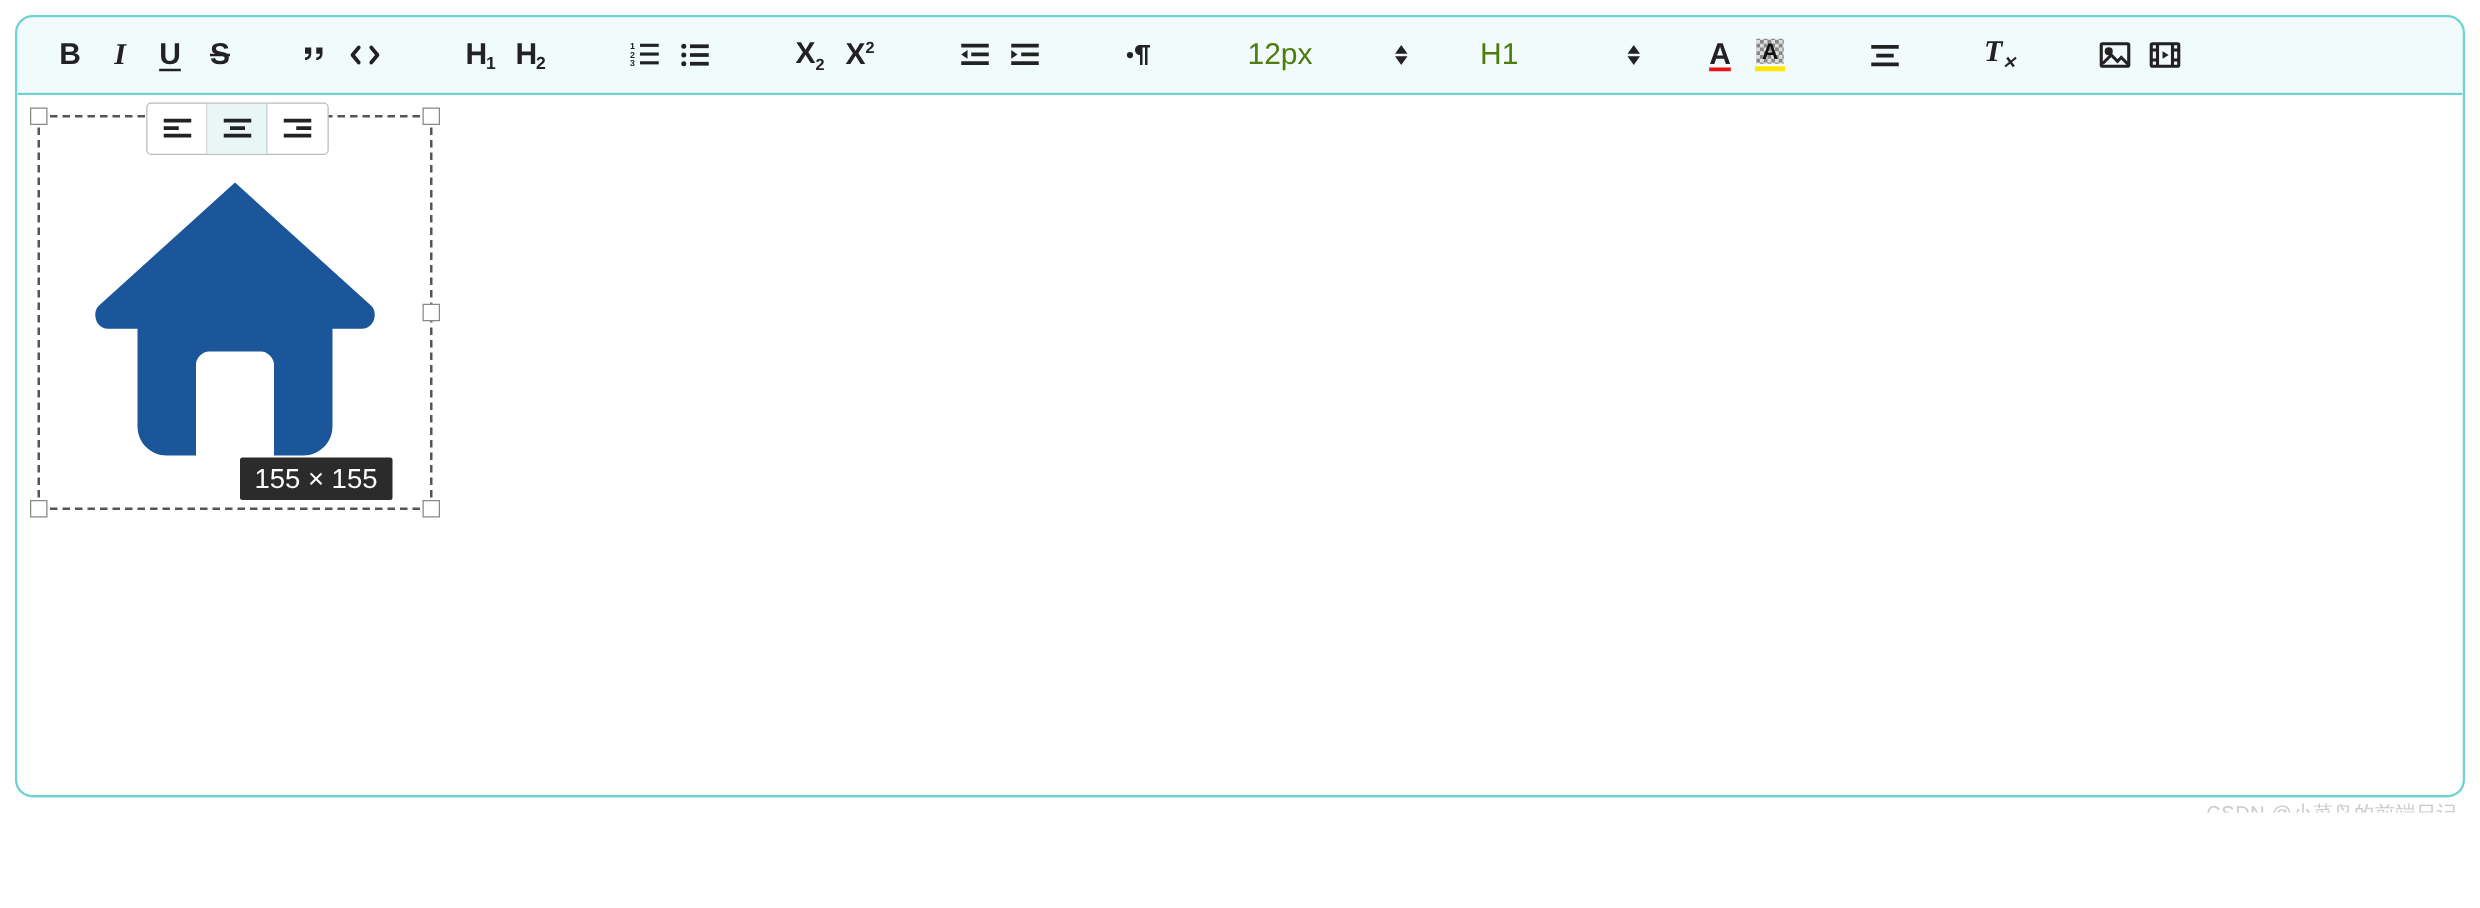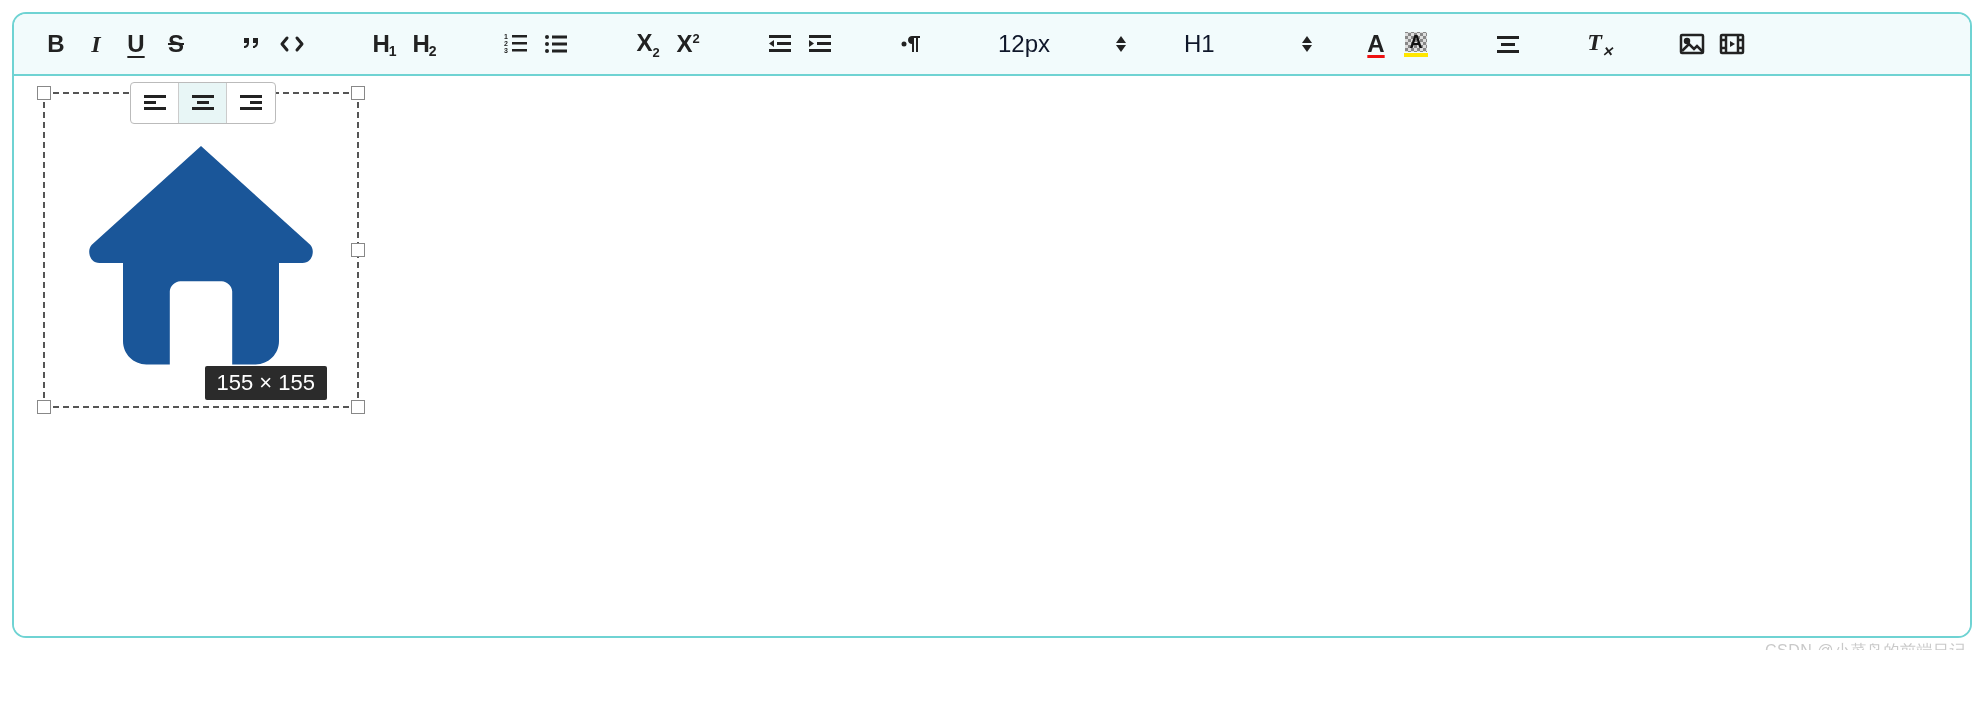--- a/index.html
+++ b/index.html
@@ -41,33 +41,33 @@
   .tb-btn .txt { font-size: 24px; font-weight: 700; color:#222; }
   .h-label { font-size:24px; font-weight:700; letter-spacing:-1px; }
   .h-label sub { font-size:14px; vertical-align: baseline; position:relative; top:4px; }
   .size-sel {
     display:flex; align-items:center; justify-content:space-between;
     min-width: 150px;
     padding: 0 6px 0 14px;
     height:40px;
     cursor:pointer;
   }
-  .size-sel .val { font-size:24px; color:#0f172a; font-weight:500; }
+  .size-sel .val { font-size:24px; color:#4d7c0f; font-weight:500; }
   .size-sel .sort { display:flex; flex-direction:column; line-height:6px; }
   .sort svg { display:block; }
   .canvas {
     position: relative;
     min-height: 560px;
     background:#fff;
     border-radius: 0 0 12px 12px;
   }
   
   .img-sel {
     position:absolute;
-    left: 29px; top: 12px;
+    left: 16px; top: 12px;
     width: 320px;
     text-decoration: underline;
   }
   .float-toolbar {
     position:absolute; left:50%; transform:translateX(-50%);
     top:-6px;
     display:flex;
     background:#fff;
     border:1px solid #bbb;
     border-radius:4px;

